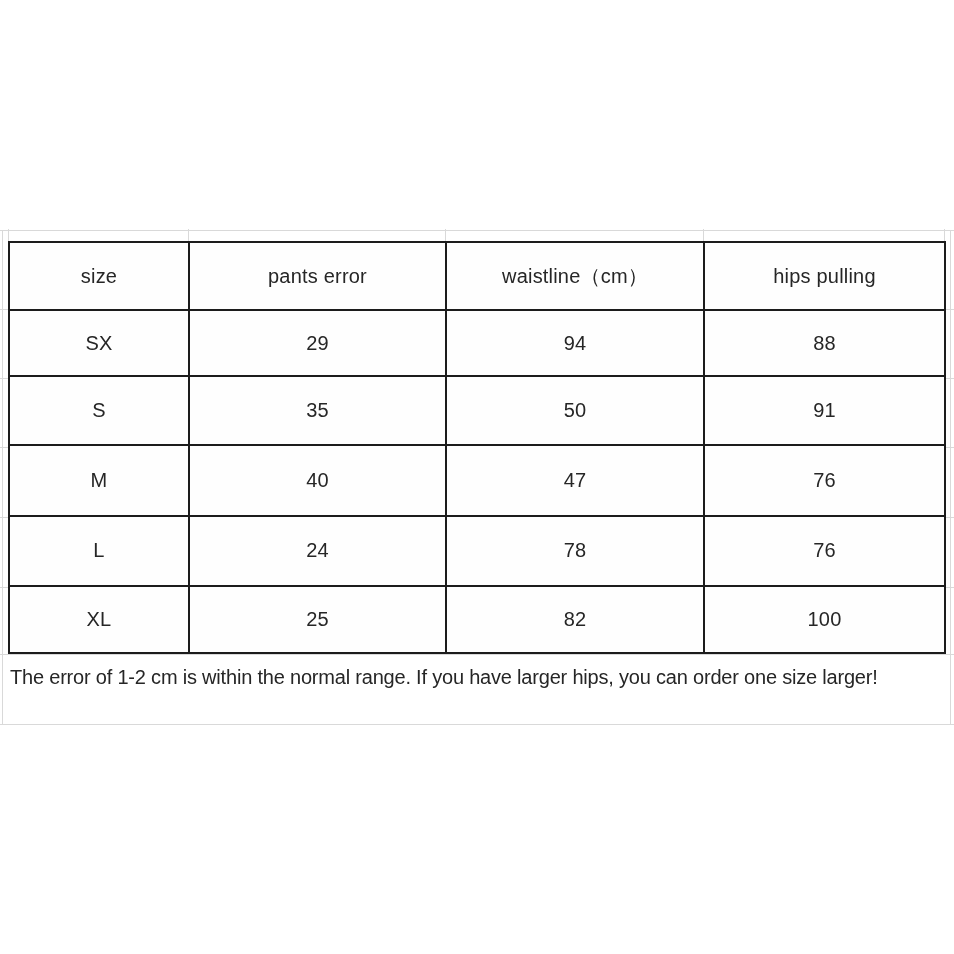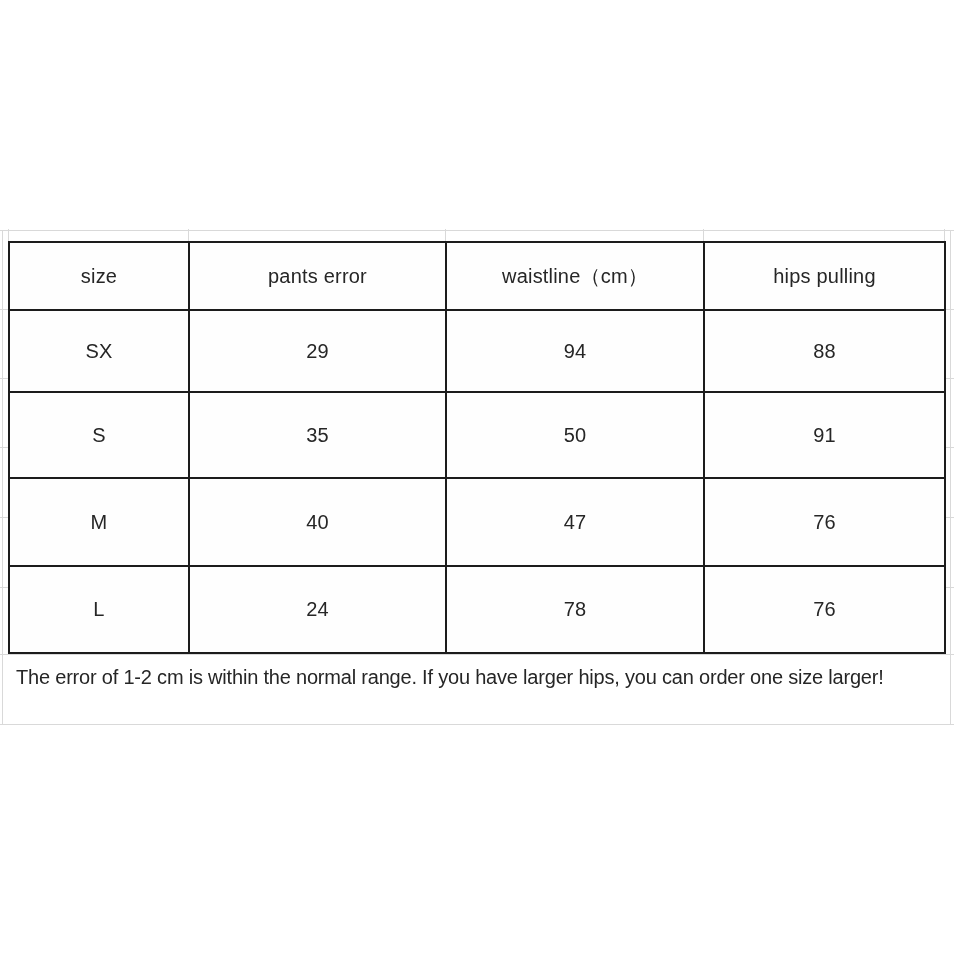--- a/index.html
+++ b/index.html
@@ -50,21 +50,21 @@
   }
   tr.row-header { height: 68px; }
   tr.row-sx { height: 66px; }
   tr.row-s  { height: 69px; }
   tr.row-m  { height: 70px; }
   tr.row-l  { height: 70px; }
   tr.row-xl { height: 67px; }
 
   .note {
     position: absolute;
-    left: 16px;
+    left: 10px;
     top: 662px;
     width: 916px;
     font-size: 20px;
     line-height: 31px;
     letter-spacing: -0.2px;
     color: #262626;
     z-index: 2;
   }
 </style>
 </head>
@@ -121,18 +121,24 @@
         <td>40</td>
         <td>47</td>
         <td>76</td>
       </tr>
       <tr class="row-l">
         <td>L</td>
         <td>24</td>
         <td>78</td>
         <td>76</td>
       </tr>
+      <tr class="row-xl">
+        <td>XL</td>
+        <td>25</td>
+        <td>82</td>
+        <td>100</td>
+      </tr>
     </tbody>
   </table>
 
   <div class="note">The error of 1-2 cm is within the normal range. If you have larger hips, you can order one size larger!</div>
 
 </div>
 
 </body></html>

